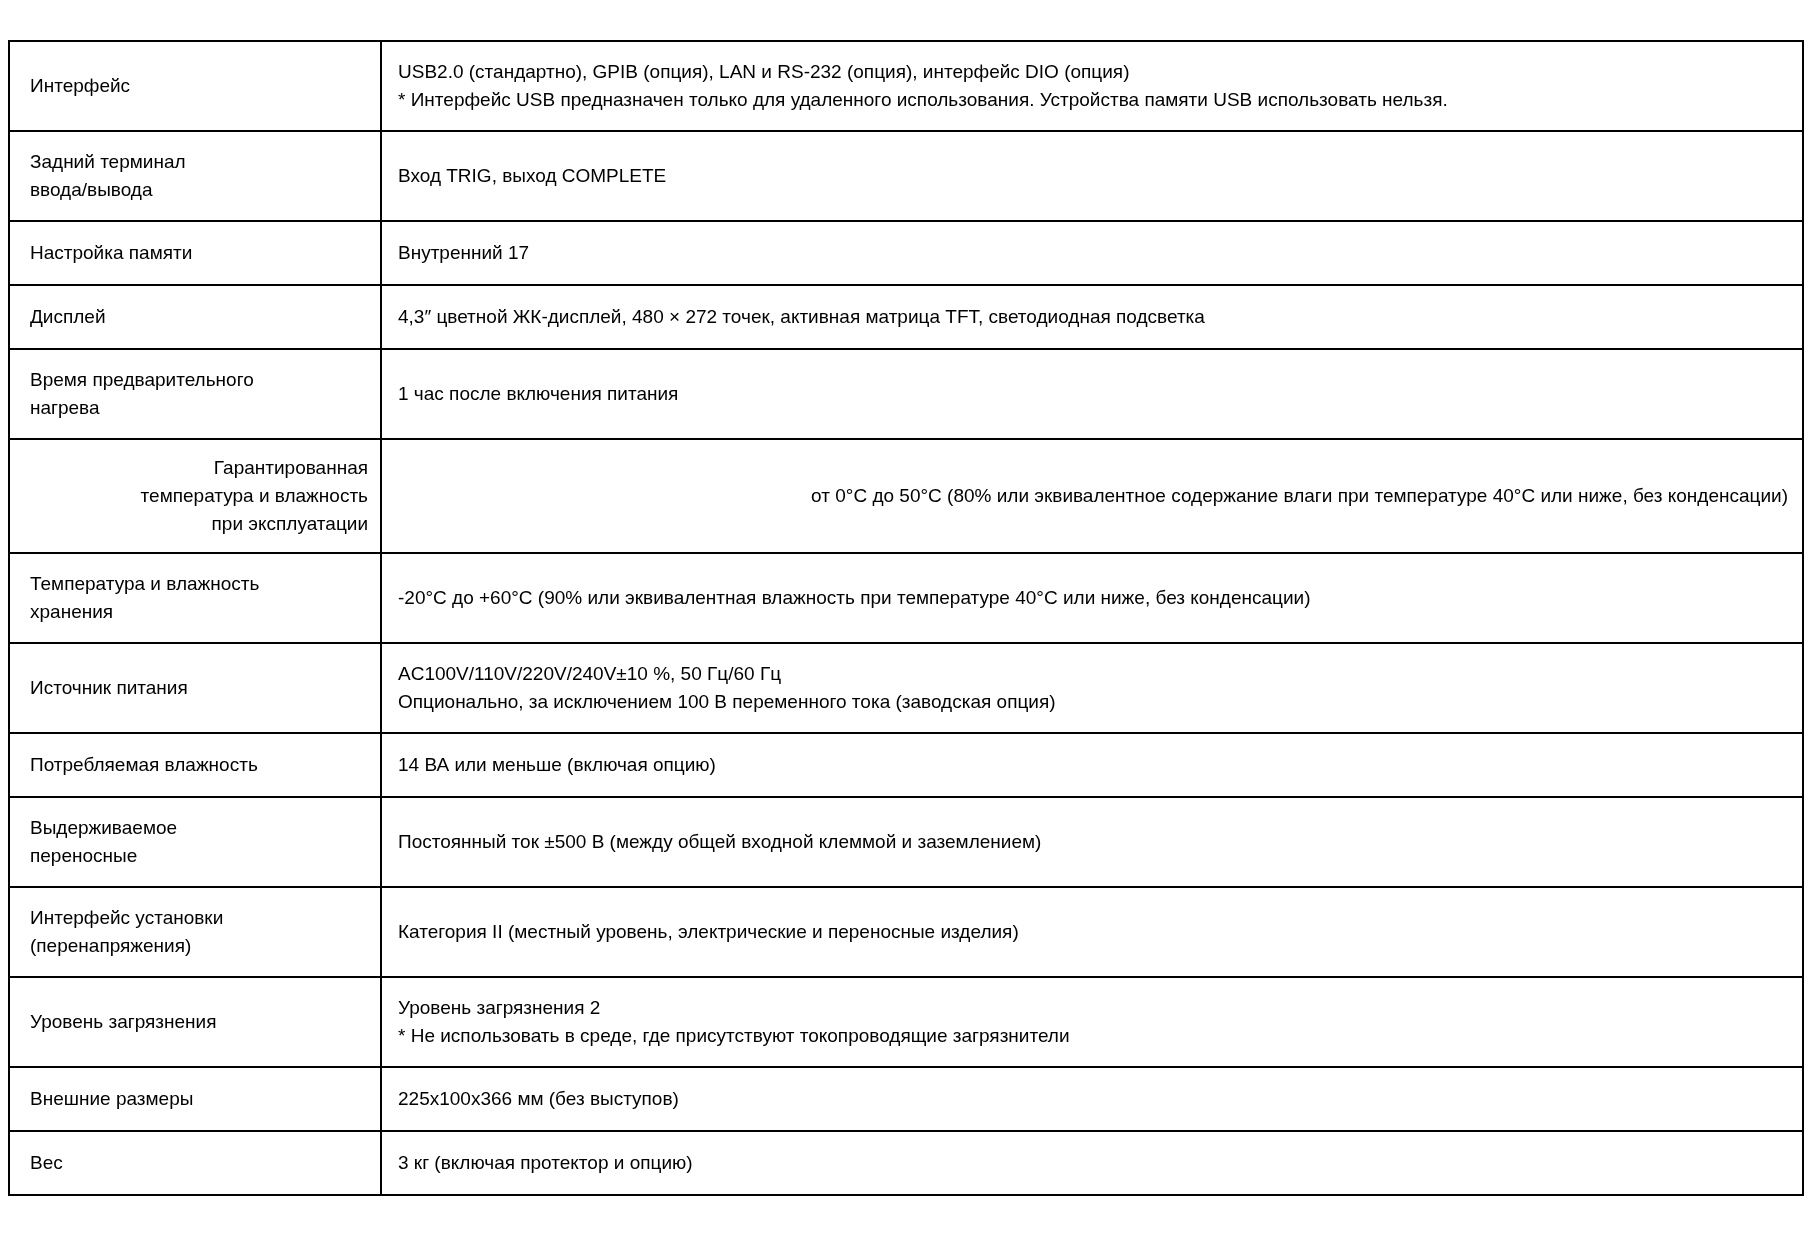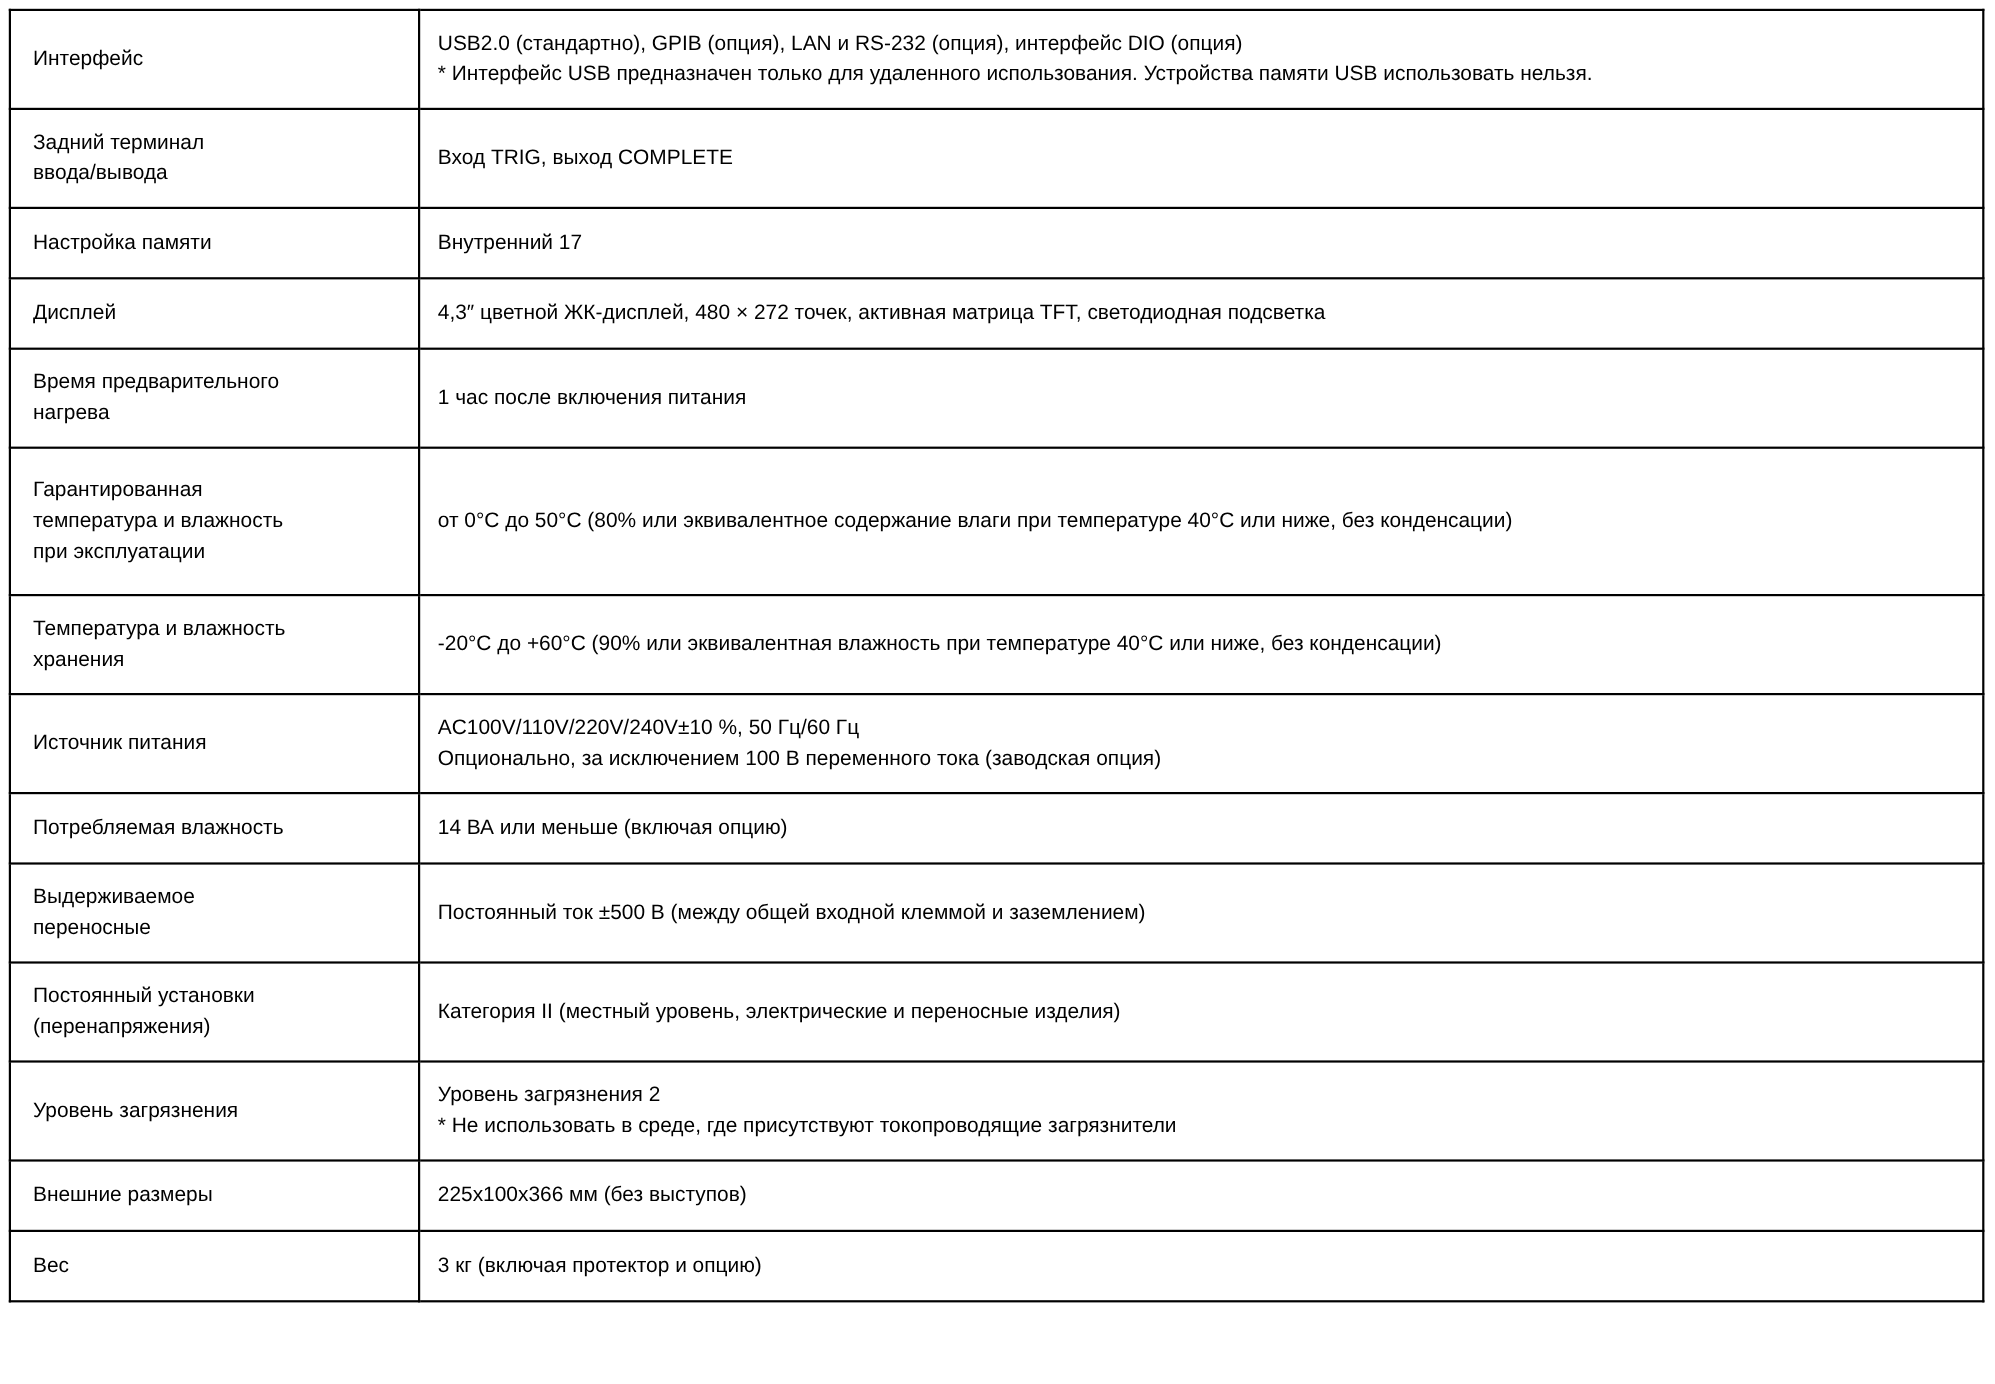--- a/index.html
+++ b/index.html
@@ -14,20 +14,21 @@
     color: #000000;
     box-sizing: border-box;
   }
   .spec-table-wrap {
     padding: 8px;
   }
   table.spec-table {
     border-collapse: collapse;
     width: 1796px;
     table-layout: fixed;
+    margin-top: 32px;
   }
   table.spec-table td {
     border: 2px solid #000000;
     vertical-align: middle;
     font-size: 19px;
     line-height: 28px;
     background: #ffffff;
   }
   td.spec-label {
     width: 338px;
@@ -86,21 +87,21 @@
         </tr>
         <tr style="height: 90px;">
           <td class="spec-label">
             <div class="cell-line">Время предварительного</div>
             <div class="cell-line">нагрева</div>
           </td>
           <td class="spec-value">
             <div class="cell-line">1 час после включения питания</div>
           </td>
         </tr>
-        <tr style="height: 134px;">
+        <tr style="height: 114px; text-align: right;">
           <td class="spec-label">
             <div class="cell-line">Гарантированная</div>
             <div class="cell-line">температура и влажность</div>
             <div class="cell-line">при эксплуатации</div>
           </td>
           <td class="spec-value">
             <div class="cell-line">от 0°C до 50°C (80% или эквивалентное содержание влаги при температуре 40°C или ниже, без конденсации)</div>
           </td>
         </tr>
         <tr style="height: 90px;">
@@ -133,21 +134,21 @@
           <td class="spec-label">
             <div class="cell-line">Выдерживаемое</div>
             <div class="cell-line">переносные</div>
           </td>
           <td class="spec-value">
             <div class="cell-line">Постоянный ток ±500 В (между общей входной клеммой и заземлением)</div>
           </td>
         </tr>
         <tr style="height: 90px;">
           <td class="spec-label">
-            <div class="cell-line">Постоянный установки</div>
+            <div class="cell-line">Интерфейс установки</div>
             <div class="cell-line">(перенапряжения)</div>
           </td>
           <td class="spec-value">
             <div class="cell-line">Категория II (местный уровень, электрические и переносные изделия)</div>
           </td>
         </tr>
         <tr style="height: 90px;">
           <td class="spec-label">
             <div class="cell-line">Уровень загрязнения</div>
           </td>

